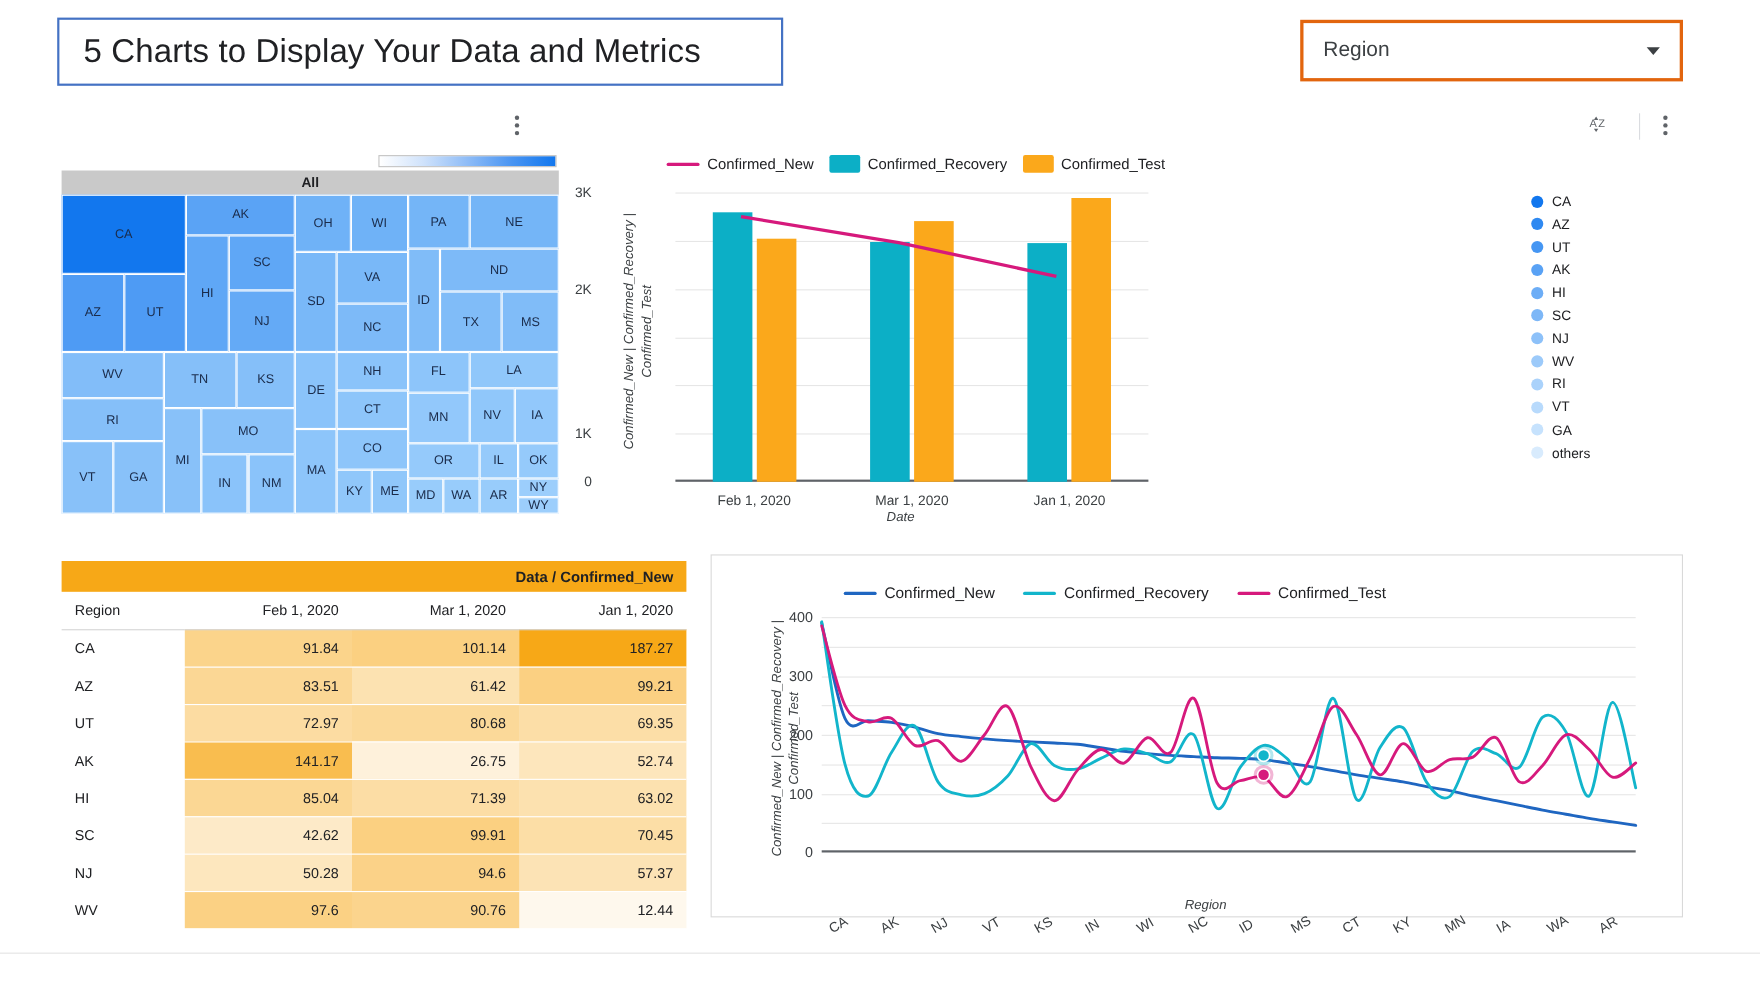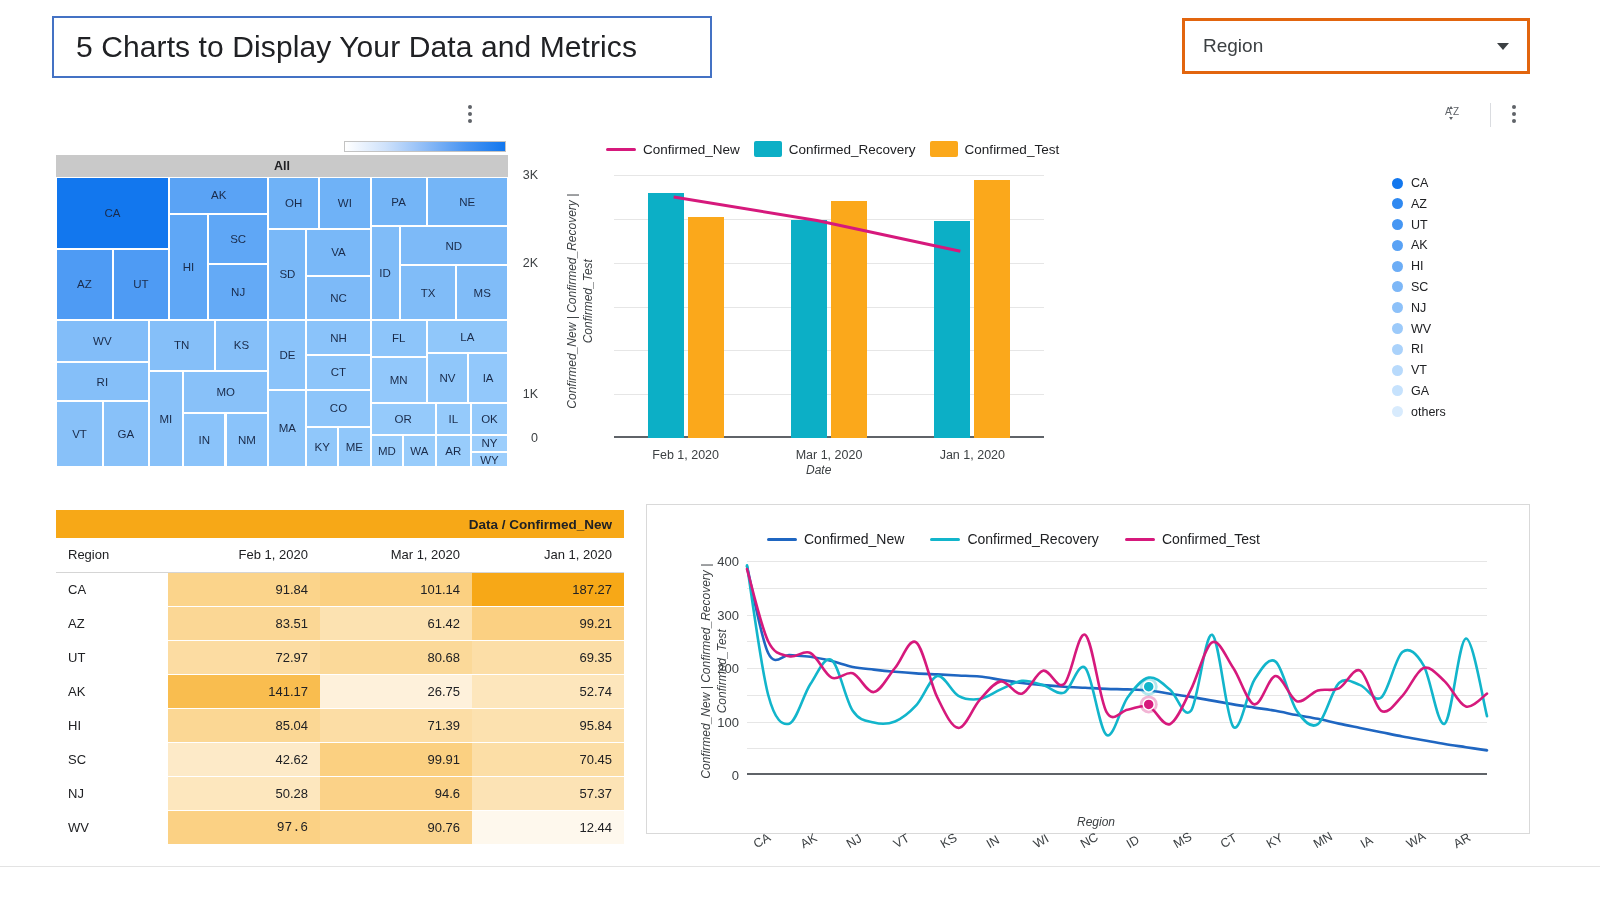--- a/index.html
+++ b/index.html
@@ -406,37 +406,37 @@
           <tr>
             <td class="region">AK</td>
             <td class="val" style="background: rgba(247, 168, 23, 0.757);">141.17</td>
             <td class="val" style="background: rgba(247, 168, 23, 0.157);">26.75</td>
             <td class="val" style="background: rgba(247, 168, 23, 0.29);">52.74</td>
           </tr>
           <tr>
             <td class="region">HI</td>
             <td class="val" style="background: rgba(247, 168, 23, 0.463);">85.04</td>
             <td class="val" style="background: rgba(247, 168, 23, 0.39);">71.39</td>
-            <td class="val" style="background: rgba(247, 168, 23, 0.345);">95.84</td>
+            <td class="val" style="background: rgba(247, 168, 23, 0.345);">63.02</td>
           </tr>
           <tr>
             <td class="region">SC</td>
             <td class="val" style="background: rgba(247, 168, 23, 0.24);">42.62</td>
             <td class="val" style="background: rgba(247, 168, 23, 0.54);">99.91</td>
             <td class="val" style="background: rgba(247, 168, 23, 0.384);">70.45</td>
           </tr>
           <tr>
             <td class="region">NJ</td>
             <td class="val" style="background: rgba(247, 168, 23, 0.28); margin-left: 44px;">50.28</td>
             <td class="val" style="background: rgba(247, 168, 23, 0.514);">94.6</td>
             <td class="val" style="background: rgba(247, 168, 23, 0.318);">57.37</td>
           </tr>
           <tr>
             <td class="region">WV</td>
-            <td class="val" style="background: rgba(247, 168, 23, 0.53); font-family: Liberation Mono, monospace;">97.6</td>
+            <td class="val" style="background: rgba(247, 168, 23, 0.53);">97.6</td>
             <td class="val" style="background: rgba(247, 168, 23, 0.49);">90.76</td>
             <td class="val" style="background: rgba(247, 168, 23, 0.08);">12.44</td>
           </tr>
         </tbody>
     </table>
   </div>
 
   <div class="linechart">
     <div class="lc-legend" id="lc-legend">
         <div class="lg-item">

